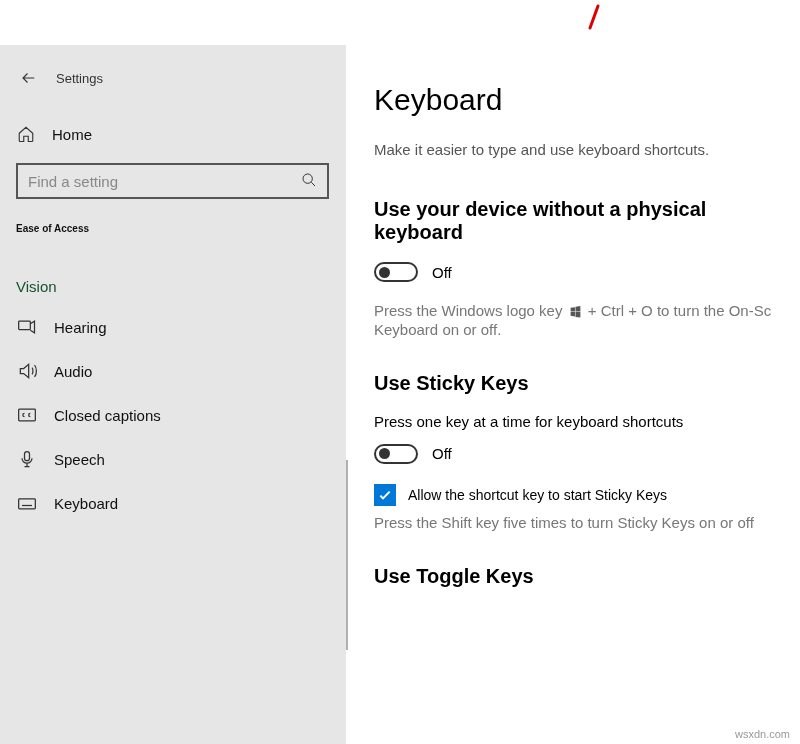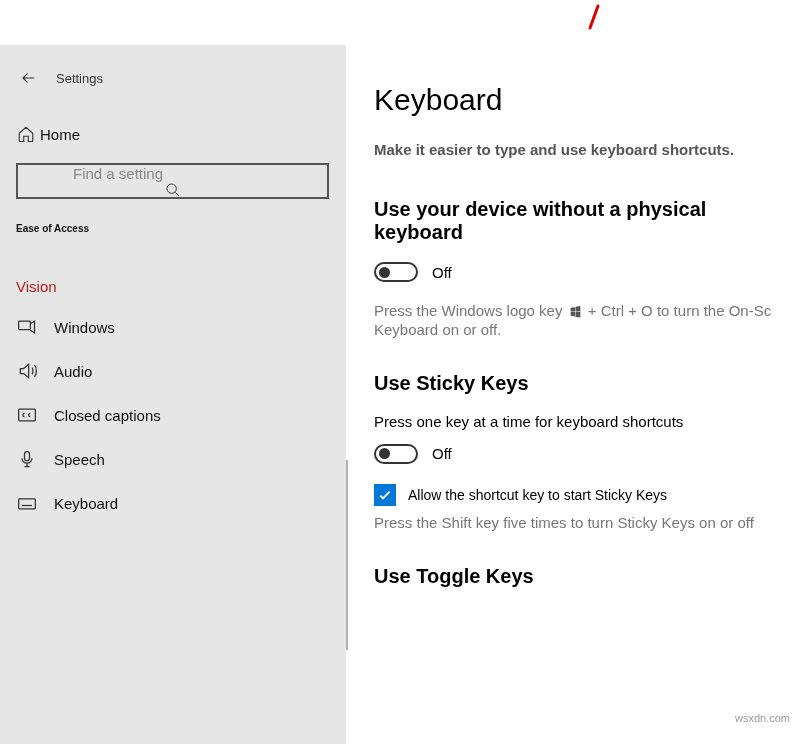--- a/index.html
+++ b/index.html
@@ -39,51 +39,50 @@
     .back-btn {
       width: 34px; height: 34px;
       display: flex; align-items: center; justify-content: center;
       margin-right: 10px;
       color: #333;
     }
     .settings-title { font-size: 13px; color: #333; }
     .home-row {
       display: flex; align-items: center;
       padding: 10px 16px;
-      gap: 4px;
+      gap: 16px;
     }
     .home-row .icon { width: 20px; display: flex; align-items: center; justify-content: center; color: #333; }
     .home-label { font-size: 15px; }
     .search-wrap { padding: 10px 16px 16px 16px; }
     .search-box {
       display: flex; align-items: center;
       border: 2px solid #555;
       background: #fff0;
       height: 36px;
       padding: 0 10px;
-      flex-direction: column;
     }
     .search-input {
       flex: 1;
       border: none;
       background: transparent;
       font-size: 15px;
       color: #888;
       outline: none;
     }
     .search-input::placeholder { color: #888; }
     .search-icon { color: #333; }
     .section-title {
       padding: 8px 4px 20px 16px;
       font-weight: 600;
       font-size: 10px;
     }
     .group-label {
       padding: 24px 16px 10px 16px;
-      color: #b91c1c;
+      color: #14532d;
       font-size: 15px;
     }
     .nav-item {
       display: flex; align-items: center;
       gap: 16px;
       padding: 12px 16px;
       font-size: 15px;
       cursor: default;
     }
     .nav-item .icon { width: 22px; display:flex; align-items:center; justify-content:center; color:#333; }
@@ -95,21 +94,20 @@
     }
     .page-title {
       font-size: 30px;
       font-weight: 400;
       margin-bottom: 24px;
     }
     .page-sub {
       font-size: 15px;
       color: #555;
       margin-bottom: 40px;
-      font-weight: bold;
     }
     .h2 {
       font-size: 20px;
       font-weight: 700;
       margin-bottom: 18px;
     }
     .plain {
       font-size: 15px;
       color: #000;
       margin-bottom: 14px;
@@ -157,21 +155,21 @@
     .vr {
       position: absolute;
       left: 0;
       top: 415px;
       width: 2px;
       height: 190px;
       background: #b0b0b0;
     }
     .watermark {
       position: absolute;
-      bottom: 20px;
+      bottom: 4px;
       right: 10px;
       font-size: 11px;
       color: #999;
     }
   </style>
 </head>
 <body>
 
 <div class="topspace">
   <svg class="red-mark" viewBox="0 0 14 26">
@@ -215,21 +213,21 @@
     <div class="section-title">Ease of Access</div>
 
     <div class="group-label">Vision</div>
     <div class="nav-item">
       <span class="icon">
         <svg width="20" height="20" viewBox="0 0 24 24" fill="none" stroke="currentColor" stroke-width="1.5">
             <rect x="2" y="5" width="14" height="10" rx="1"></rect>
             <path d="M16 8l5-3v14l-5-3"></path>
           </svg>
       </span>
-      <span>Windows</span>
+      <span>Hearing</span>
     </div>
 
     <div class="nav-item">
       <span class="icon">
         <svg width="20" height="20" viewBox="0 0 24 24" fill="none" stroke="currentColor" stroke-width="1.5">
             <path d="M4 9v6h4l6 5V4L8 9H4z"></path>
             <path d="M18 8c1.5 1.5 1.5 6.5 0 8M21 5c3 3 3 11 0 14"></path>
           </svg>
       </span>
       <span>Audio</span>

